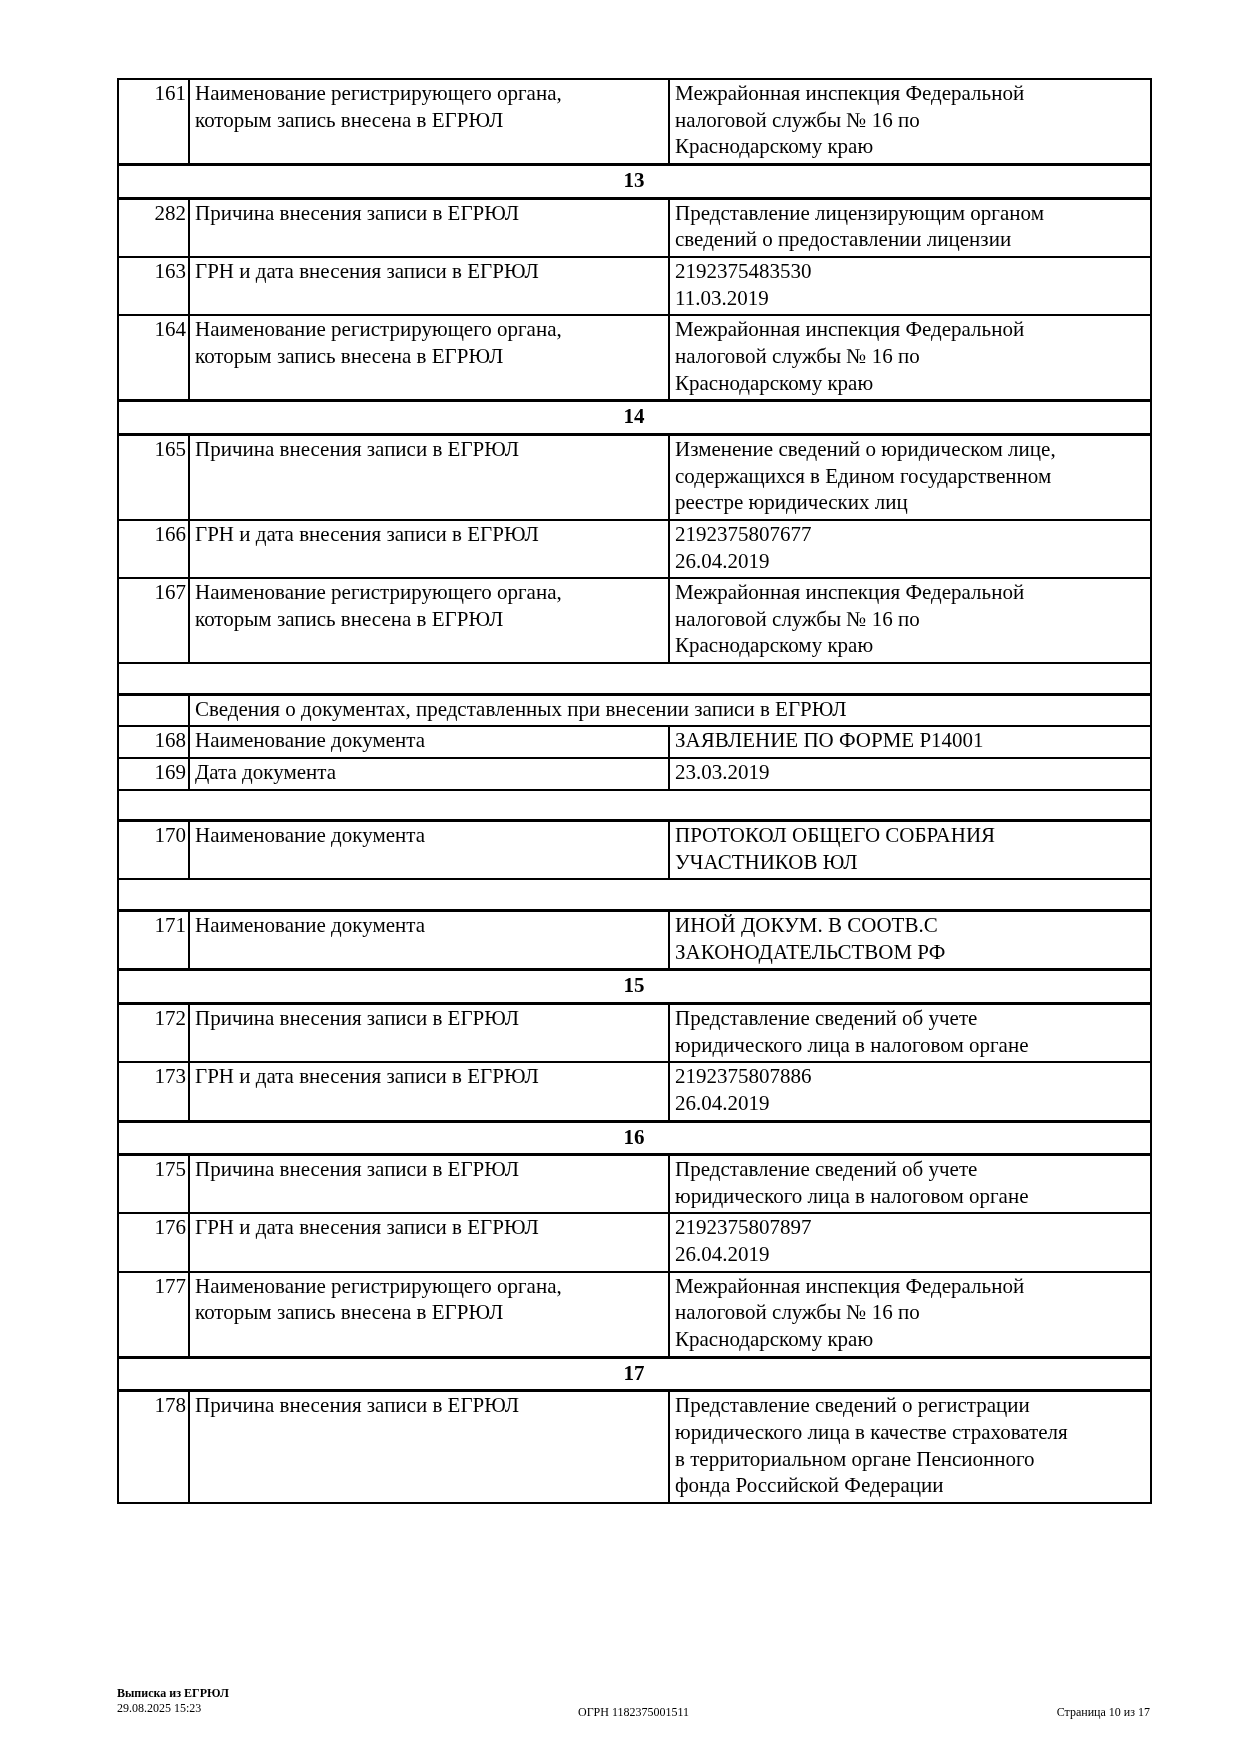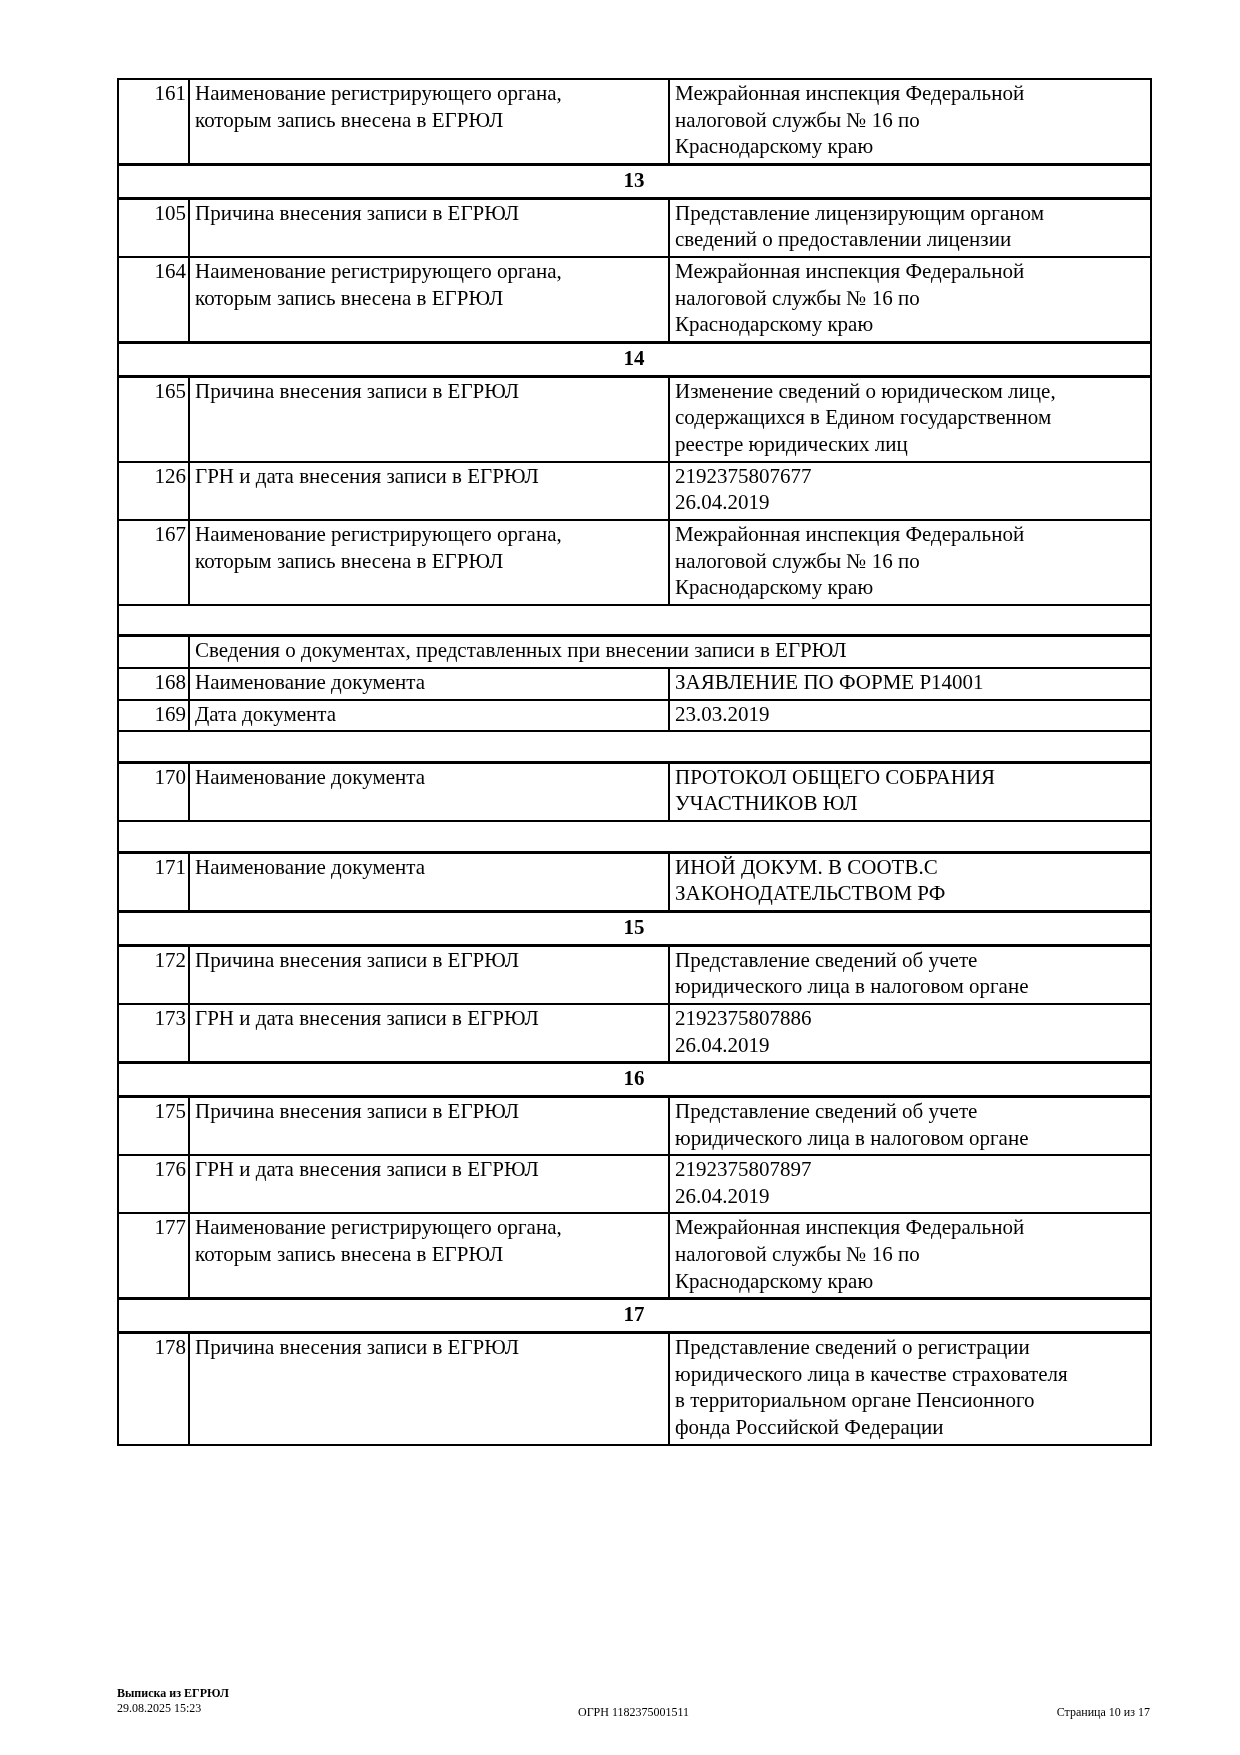--- a/index.html
+++ b/index.html
@@ -70,45 +70,51 @@
         <td class="name-cell">Наименование регистрирующего органа,
 которым запись внесена в ЕГРЮЛ</td>
         <td class="value-cell">Межрайонная инспекция Федеральной
 налоговой службы № 16 по
 Краснодарскому краю</td>
       </tr>
       <tr class="section">
         <td class="section-cell" colspan="3">13</td>
       </tr>
       <tr class="record">
-        <td class="num-cell">105</td>
+        <td class="num-cell">282</td>
         <td class="name-cell">Причина внесения записи в ЕГРЮЛ</td>
         <td class="value-cell">Представление лицензирующим органом
 сведений о предоставлении лицензии</td>
+      </tr>
+      <tr class="record">
+        <td class="num-cell">163</td>
+        <td class="name-cell">ГРН и дата внесения записи в ЕГРЮЛ</td>
+        <td class="value-cell">2192375483530
+11.03.2019</td>
       </tr>
       <tr class="record">
         <td class="num-cell">164</td>
         <td class="name-cell">Наименование регистрирующего органа,
 которым запись внесена в ЕГРЮЛ</td>
         <td class="value-cell">Межрайонная инспекция Федеральной
 налоговой службы № 16 по
 Краснодарскому краю</td>
       </tr>
       <tr class="section">
         <td class="section-cell" colspan="3">14</td>
       </tr>
       <tr class="record">
         <td class="num-cell">165</td>
         <td class="name-cell">Причина внесения записи в ЕГРЮЛ</td>
         <td class="value-cell">Изменение сведений о юридическом лице,
 содержащихся в Едином государственном
 реестре юридических лиц</td>
       </tr>
       <tr class="record">
-        <td class="num-cell">126</td>
+        <td class="num-cell">166</td>
         <td class="name-cell">ГРН и дата внесения записи в ЕГРЮЛ</td>
         <td class="value-cell">2192375807677
 26.04.2019</td>
       </tr>
       <tr class="record">
         <td class="num-cell">167</td>
         <td class="name-cell">Наименование регистрирующего органа,
 которым запись внесена в ЕГРЮЛ</td>
         <td class="value-cell">Межрайонная инспекция Федеральной
 налоговой службы № 16 по

